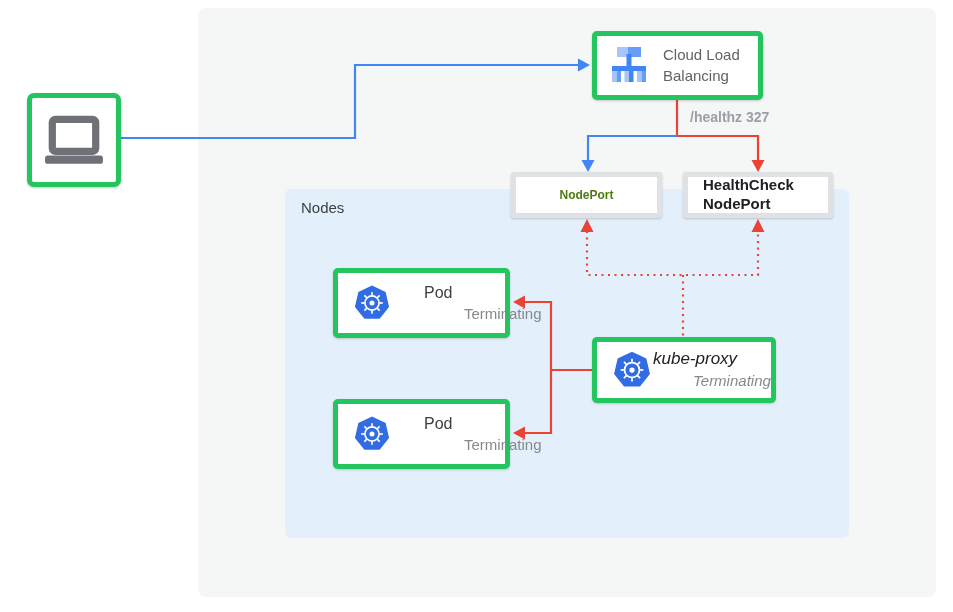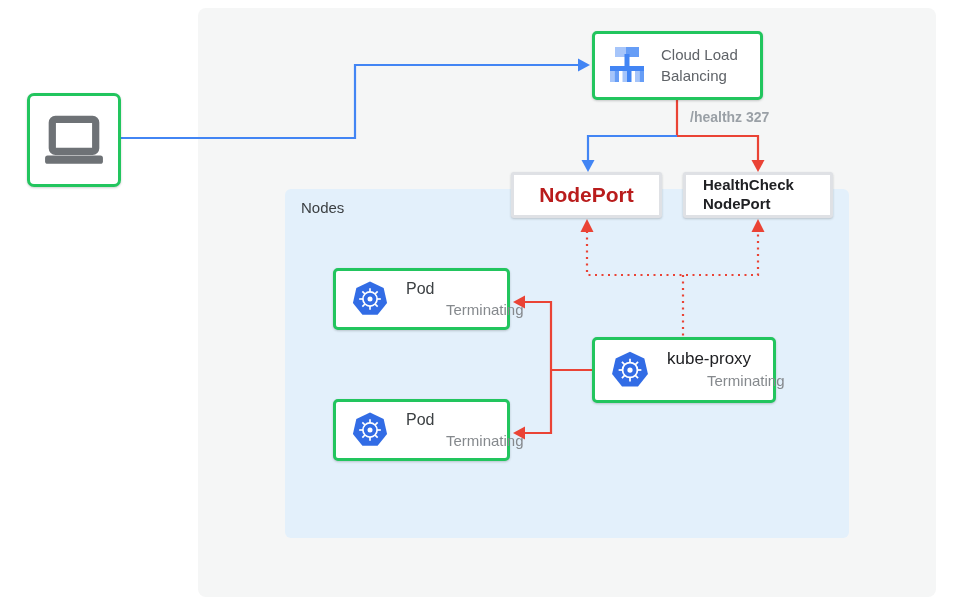--- a/index.html
+++ b/index.html
@@ -12,35 +12,35 @@
     background:#F5F6F6;border-radius:8px;
   }
   .panel-blue{
     position:absolute;left:285px;top:189px;width:564px;height:349px;
     background:#E3F0FB;border-radius:6px;
   }
   .nodes-label{
     position:absolute;left:16px;top:10px;font-size:15px;color:#3C4043;
   }
   .card{
-    position:absolute;background:#ffffff;border:3px solid #22c55e;border-radius:5px;
+    position:absolute;background:#ffffff;border:5px solid #22c55e;border-radius:5px;
     box-shadow:0 1px 2px rgba(60,64,67,.18),0 1px 3px rgba(60,64,67,.08);
     display:flex;align-items:center;box-sizing:border-box;
   }
   .laptop-card{left:27px;top:93px;width:94px;height:94px;justify-content:center;border-radius:7px;}
   .clb-card{left:592px;top:31px;width:171px;height:69px;padding:0 10px;gap:12px;}
   .clb-text{font-size:15px;line-height:1.35;color:#5F6368;width:92px;}
   .nodeport-card{left:511px;top:172px;width:151px;height:46px;justify-content:center;border-radius:3px;border-color:#DFE1E5;}
   .hc-card{left:683px;top:172px;width:150px;height:46px;justify-content:center;border-radius:3px;border-color:#DFE1E5;}
-  .port-label{font-size:21px;font-weight:bold;color:#b91c1c;text-align:center;}
+  .port-label{font-size:12px;font-weight:bold;color:#4d7c0f;text-align:center;}
   .hc-label{font-size:15px;font-weight:bold;color:#202124;text-align:left;line-height:1.25;width:110px;}
-  .pod-card{left:333px;width:177px;height:62px;padding:0 14px;gap:16px;}
+  .pod-card{left:333px;width:177px;height:70px;padding:0 14px;gap:32px;}
   .pod-card.pod-1{top:268px;}
   .pod-card.pod-2{top:399px;}
-  .kproxy-card{left:592px;top:337px;width:184px;height:66px;padding:0 14px;gap:16px;}
+  .kproxy-card{left:592px;top:337px;width:184px;height:66px;padding:0 14px;font-style:italic;}
   .box-title{font-size:16px;color:#3C4043;line-height:1.35;}
   .box-subtitle{font-size:15px;color:#85898D;line-height:1.35;margin-left:40px;}
   .kproxy-card .box-title{font-size:17px;color:#202124;}
   .healthz-label{
     position:absolute;left:690px;top:109px;font-size:14px;font-weight:bold;color:#9AA0A6;
   }
   .connectors{position:absolute;left:0;top:0;pointer-events:none;}
   .icon-wrap{flex:0 0 auto;display:flex;}
 </style>
 </head>

